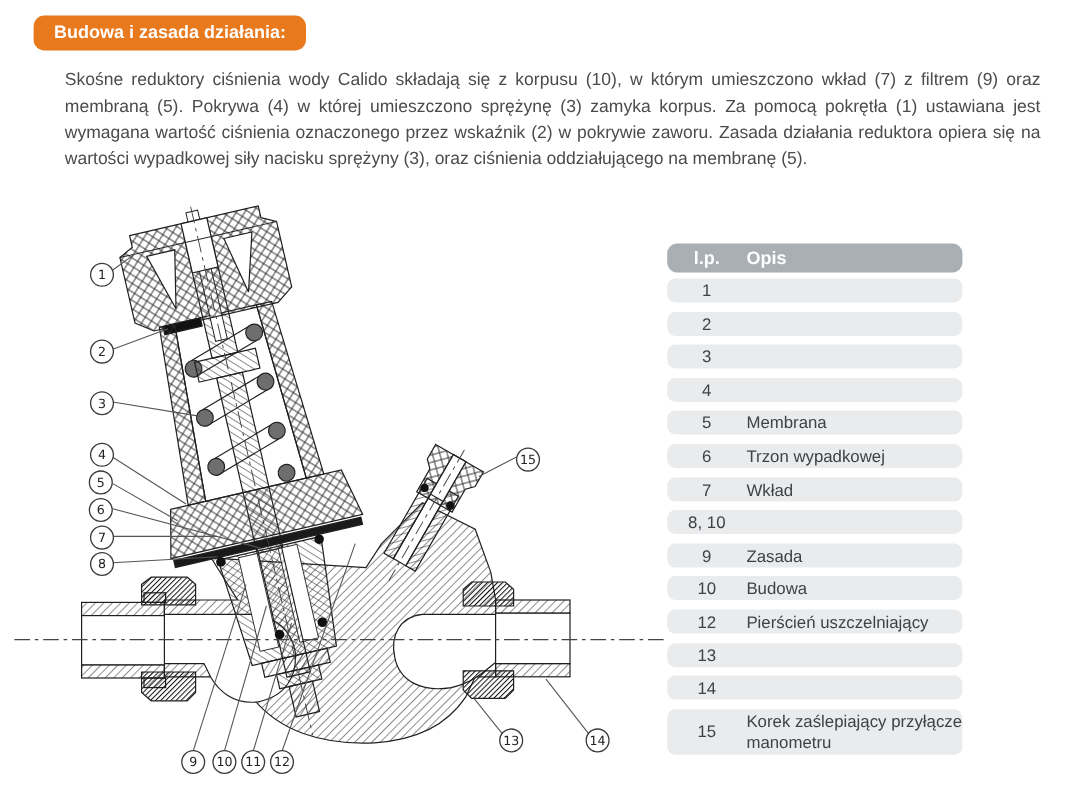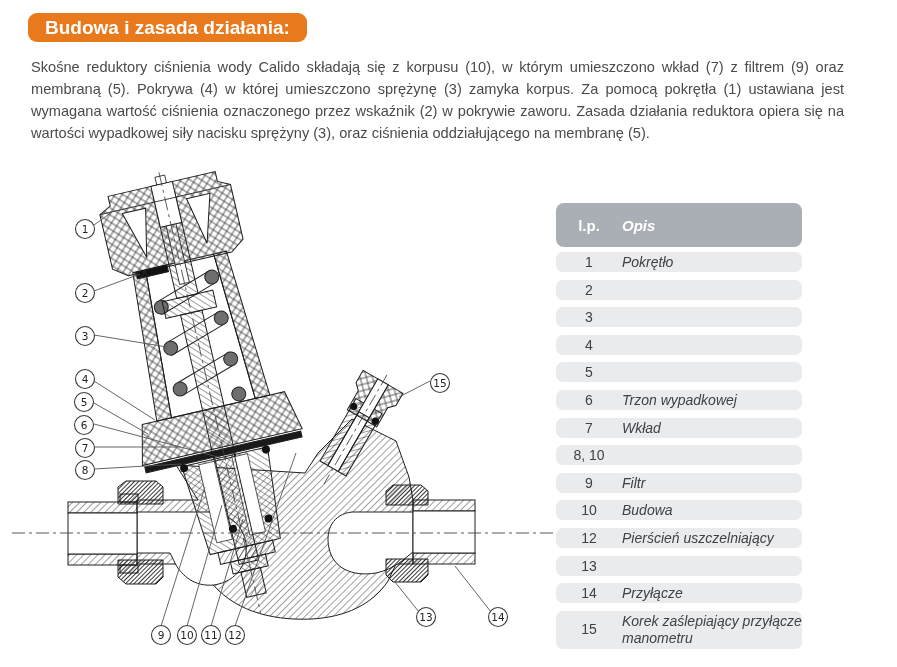--- a/index.html
+++ b/index.html
@@ -3,39 +3,39 @@
 <meta charset="utf-8">
 <style>
   html,body{margin:0;padding:0;background:#fff;}
   .page{
     position:relative; width:897px; height:667px; background:#ffffff;
     font-family:"Liberation Sans","DejaVu Sans",sans-serif; overflow:hidden;
   }
   .badge{
     position:absolute; left:28px; top:13px; height:29px; line-height:29px;
     padding:0 17px; border-radius:9px; background:#E8791D; color:#fff;
-    font-size:19px; font-weight:bold;
+    font-size:15px; font-weight:bold;
   }
   .desc{
-    position:absolute; left:31px; top:56px; width:813px; margin:0;
+    position:absolute; left:54px; top:56px; width:813px; margin:0;
     font-size:14.6px; line-height:22px; color:#4B4B4B; text-align:justify;
   }
   .diagram{ position:absolute; left:0; top:157px; width:560px; height:510px; }
   .parts-table{ position:absolute; left:556px; top:203px; width:246px; font-size:14px; }
   .thead{
-    height:44px; border-radius:8px; background:#A9AFB5; color:#fff;
+    height:24px; border-radius:8px; background:#A9AFB5; color:#fff;
     font-weight:bold; font-size:15px; display:flex; align-items:center; margin-bottom:5px;
   }
   .trow{
     min-height:20px; border-radius:7px; background:#E9EBED; color:#3E4247;
     display:flex; align-items:center; margin-bottom:7.6px;
   }
   .trow.tall{ padding:2px 0; line-height:17px; }
   .col-i{ width:66px; text-align:center; flex:none; }
-  .col-d{ flex:1; padding-right:0;font-style:italic; }
+  .col-d{ flex:1; padding-right:0; }
   svg text.callout-num{
     font-family:"DejaVu Sans","Liberation Sans",sans-serif;
     font-size:10.5px; fill:#222;
   }
 </style>
 </head>
 <body>
 
 <div class="page">
 
@@ -248,63 +248,62 @@
     </g>
   </svg>
 
   <div class="parts-table">
     <div class="thead">
       <div class="col-i">l.p.</div>
       <div class="col-d">Opis</div>
     </div>
     <div class="trow">
       <div class="col-i">1</div>
-      <div class="col-d">Pokrętło</div>
     </div>
     <div class="trow">
       <div class="col-i">2</div>
     </div>
     <div class="trow">
       <div class="col-i">3</div>
     </div>
     <div class="trow">
       <div class="col-i">4</div>
     </div>
     <div class="trow">
       <div class="col-i">5</div>
+      <div class="col-d">Membrana</div>
     </div>
     <div class="trow">
       <div class="col-i">6</div>
       <div class="col-d">Trzon wypadkowej</div>
     </div>
     <div class="trow">
       <div class="col-i">7</div>
       <div class="col-d">Wkład</div>
     </div>
     <div class="trow">
       <div class="col-i">8, 10</div>
     </div>
     <div class="trow">
       <div class="col-i">9</div>
-      <div class="col-d">Filtr</div>
+      <div class="col-d">Zasada</div>
     </div>
     <div class="trow">
       <div class="col-i">10</div>
       <div class="col-d">Budowa</div>
     </div>
     <div class="trow">
       <div class="col-i">12</div>
       <div class="col-d">Pierścień uszczelniający</div>
     </div>
     <div class="trow">
       <div class="col-i">13</div>
     </div>
     <div class="trow">
       <div class="col-i">14</div>
-      <div class="col-d">Przyłącze</div>
     </div>
     <div class="trow tall">
       <div class="col-i">15</div>
       <div class="col-d">Korek zaślepiający przyłącze manometru</div>
     </div>
   </div>
 
 </div>
 
 </body></html>

